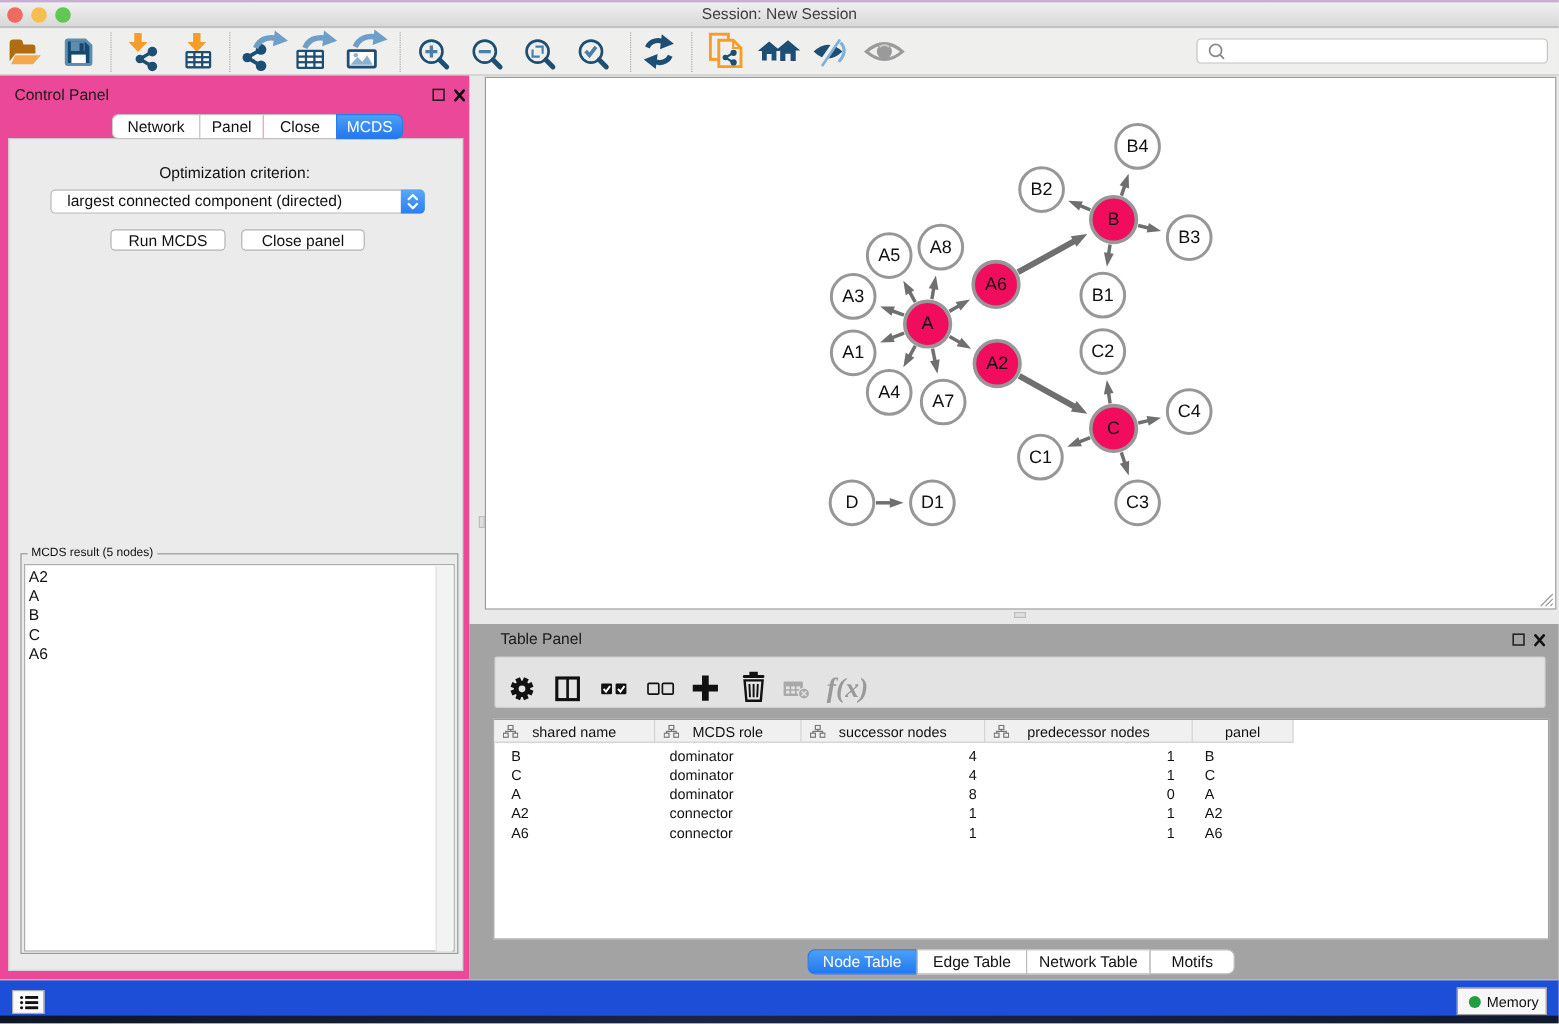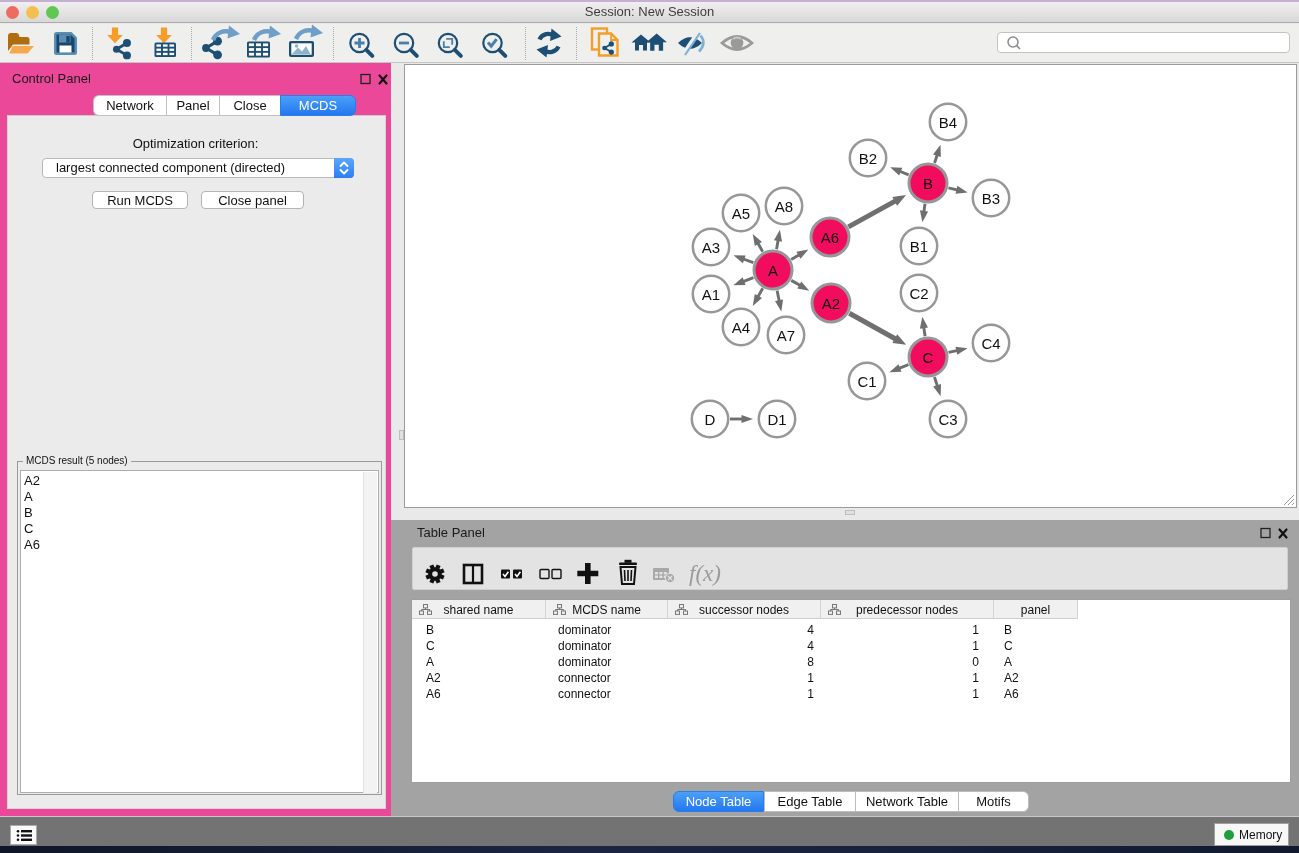--- a/index.html
+++ b/index.html
@@ -44,33 +44,33 @@
 #resultscroll { right:1px; top:1px; width:14px; height:321px; background:#f3f3f3; border-left:1px solid #e2e2e2; }
 
 
 #netwin { left:404px; top:64px; width:893px; height:444px; background:#fff; border:1px solid #9b9b9b; }
 #net-titlebar { left:0; top:0; width:891px; height:22px; background:linear-gradient(#f0f0f0,#d7d7d7); border-bottom:1px solid #a9a9a9; }
 #net-title { left:0; top:4px; width:891px; text-align:center; font-size:13px; color:#333; }
 
 
 #tp { left:391px; top:520px; width:908px; height:296px; background:#a3a3a3; }
 #tp-title { left:26px; top:5px; font-size:13px; color:#1a1a1a; }
-#tp-toolbar { left:21px; top:27px; width:876px; height:43px; background:#e3e3e3; border:1px solid #d0d0d0; border-radius:2px; }
+#tp-toolbar { left:21px; top:27px; width:876px; height:43px; background:#e3e3e3; border:1px solid #d0d0d0; border-radius:2px;font-weight:bold; }
 #tp-table { left:20px; top:79px; width:880px; height:184px; background:#fff; border:1px solid #9e9e9e; }
 #tp-header { left:0; top:0; width:666px; height:19px; background:#f0f0f0; border-bottom:1px solid #cfcfcf; font-size:12px; color:#111; }
 .hcol { position:absolute; top:0; height:19px; border-right:1px solid #d4d4d4; display:flex; align-items:center; justify-content:center; }
 .trow { position:absolute; font-size:12px; color:#111; height:16px; line-height:16px; }
 #tp-tabs { left:282px; top:271px; height:30px; }
 #tp-tabs .tab { background:#fff; border:1px solid #bdbdbd; border-right:none; color:#111;
   display:flex; align-items:center; justify-content:center; height:21px; font-size:13px; }
 #tp-tabs .tab.sel { background:linear-gradient(#4ba0f8,#2377f0); color:#fff; border:1px solid #2a7de8; border-radius:6px 0 0 6px; }
 #tp-tabs .tab.last { border-right:1px solid #bdbdbd; border-radius:0 6px 6px 0; }
 
 
-#statusbar { left:0; top:816px; width:1299px; height:30px; background:#737373; border-top:1px solid #c8c8c8; }
+#statusbar { left:0; top:816px; width:1299px; height:30px; background:#1d4ed8; border-top:1px solid #c8c8c8; }
 #listbtn { left:10px; top:8px; width:27px; height:20px; background:#fafafa; border:1px solid #ababab; display:flex; align-items:center; justify-content:center; }
 #membtn { left:1214px; top:6px; width:75px; height:23px; background:#f7f7f7; border:1px solid #9f9f9f; font-size:12px; color:#111; display:flex; align-items:center; }
 #memdot { width:10px; height:10px; border-radius:50%; background:#1e9e3e; margin:0 5px 0 9px; }
 #desktop { left:0; top:846px; width:1299px; height:7px; background:linear-gradient(90deg,#0e1627,#1b2542 45%,#16203a 75%,#10192d); }
 </style>
 </head>
 <body>
 
 <div class="abs" id="titlebar"></div>
 <div class="abs" id="topstrip"></div>
@@ -216,21 +216,21 @@
   <div class="abs" id="cp-title">Control Panel</div>
   <svg class="abs" width="30" height="14" viewBox="0 0 30 14" style="left:359px; top:9px">
     <rect x="2" y="2.5" width="9" height="9" fill="none" stroke="#222" stroke-width="1.3"></rect>
     <path d="M20.5,3.5 L27.5,11.5 M27.5,3.5 L20.5,11.5" stroke="#111" stroke-width="2.2" stroke-linecap="round"></path>
   </svg>
   <div class="abs" id="cp-inner"></div>
   <div class="abs tabbar" id="cp-tabs">
     <div class="tab first" style="width:73px">Network</div>
     <div class="tab" style="width:53px">Panel</div>
     <div class="tab" style="width:61px">Close</div>
-    <div class="tab sel" style="width:76px">MCDS</div>
+    <div class="tab sel" style="width:56px">MCDS</div>
   </div>
   <div class="abs" id="dropdown">largest connected component (directed)
     <div class="abs" id="dd-step">
       <svg width="20" height="20" viewBox="0 0 20 20">
         <path d="M6.5,8 L10,4.5 L13.5,8" fill="none" stroke="#fff" stroke-width="1.8" stroke-linecap="round" stroke-linejoin="round"></path>
         <path d="M6.5,12 L10,15.5 L13.5,12" fill="none" stroke="#fff" stroke-width="1.8" stroke-linecap="round" stroke-linejoin="round"></path>
       </svg>
     </div>
   </div>
   <div class="abs" id="opt-label">Optimization criterion:</div>
@@ -388,21 +388,21 @@
           <path d="M257,28 l4,4 M261,28 l-4,4" stroke="#e3e3e3" stroke-width="1.3"></path>
         </g>
         <g>
           <text x="278" y="33" font-family="Liberation Serif, serif" font-style="italic" font-size="23" fill="#9a9a9a">f(x)</text>
         </g>
       </svg>
   </div>
   <div class="abs" id="tp-table">
     <div class="abs" id="tp-header">
       <div class="hcol" style="left:0; width:134px">shared name</div>
-      <div class="hcol" style="left:134px; width:122px">MCDS name</div>
+      <div class="hcol" style="left:134px; width:122px">MCDS role</div>
       <div class="hcol" style="left:256px; width:153px">successor nodes</div>
       <div class="hcol" style="left:409px; width:173px">predecessor nodes</div>
       <div class="hcol" style="left:582px; width:84px; border-right:1px solid #d4d4d4">panel</div>
     <svg width="13" height="11" viewBox="0 0 13 11" style="position: absolute; left: 7px; top: 4px;">
           <rect x="4.5" y="0.5" width="4" height="3.4" fill="none" stroke="#777" stroke-width="1"></rect>
           <rect x="0.5" y="7" width="4" height="3.4" fill="none" stroke="#777" stroke-width="1"></rect>
           <rect x="8.5" y="7" width="4" height="3.4" fill="none" stroke="#777" stroke-width="1"></rect>
           <path d="M6.5,4 L6.5,5.5 M2.5,7 L2.5,5.5 L10.5,5.5 L10.5,7" fill="none" stroke="#777" stroke-width="1"></path>
         </svg>
         <svg width="13" height="11" viewBox="0 0 13 11" style="position: absolute; left: 141px; top: 4px;">

